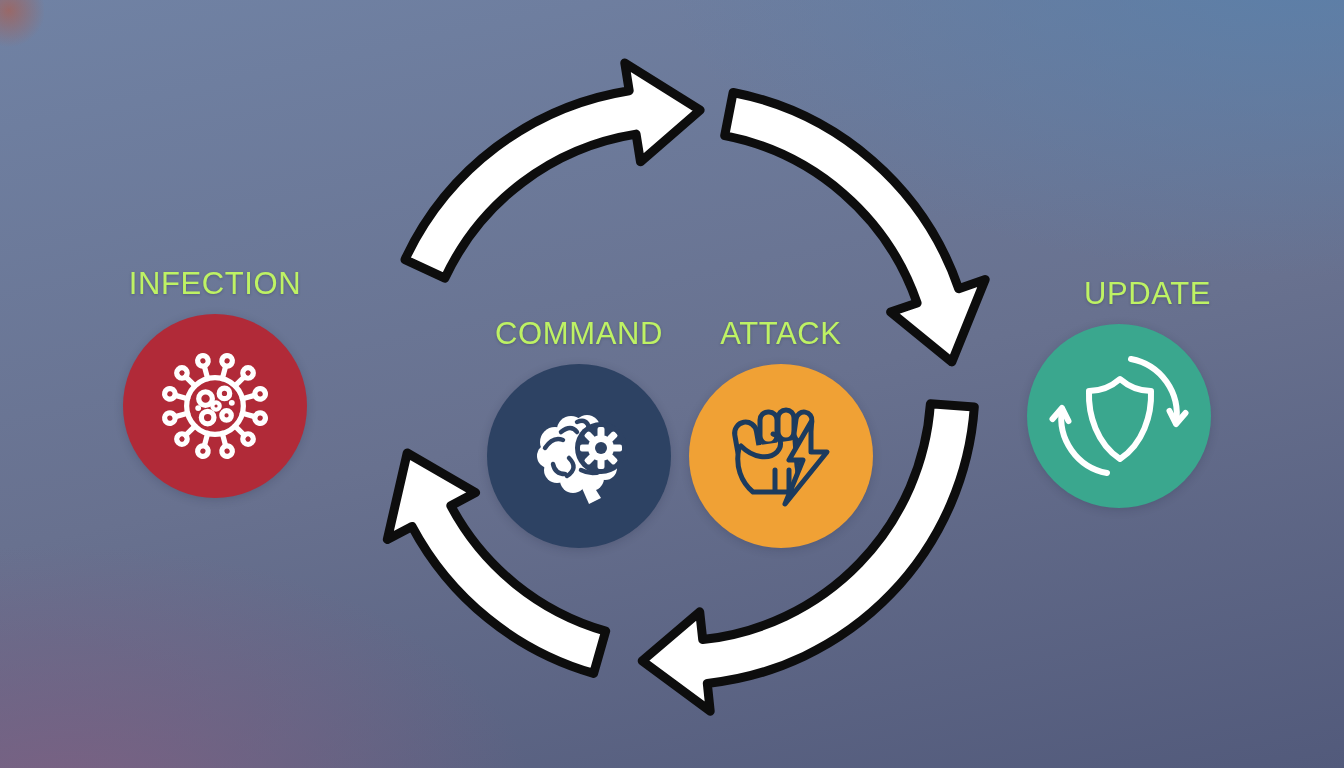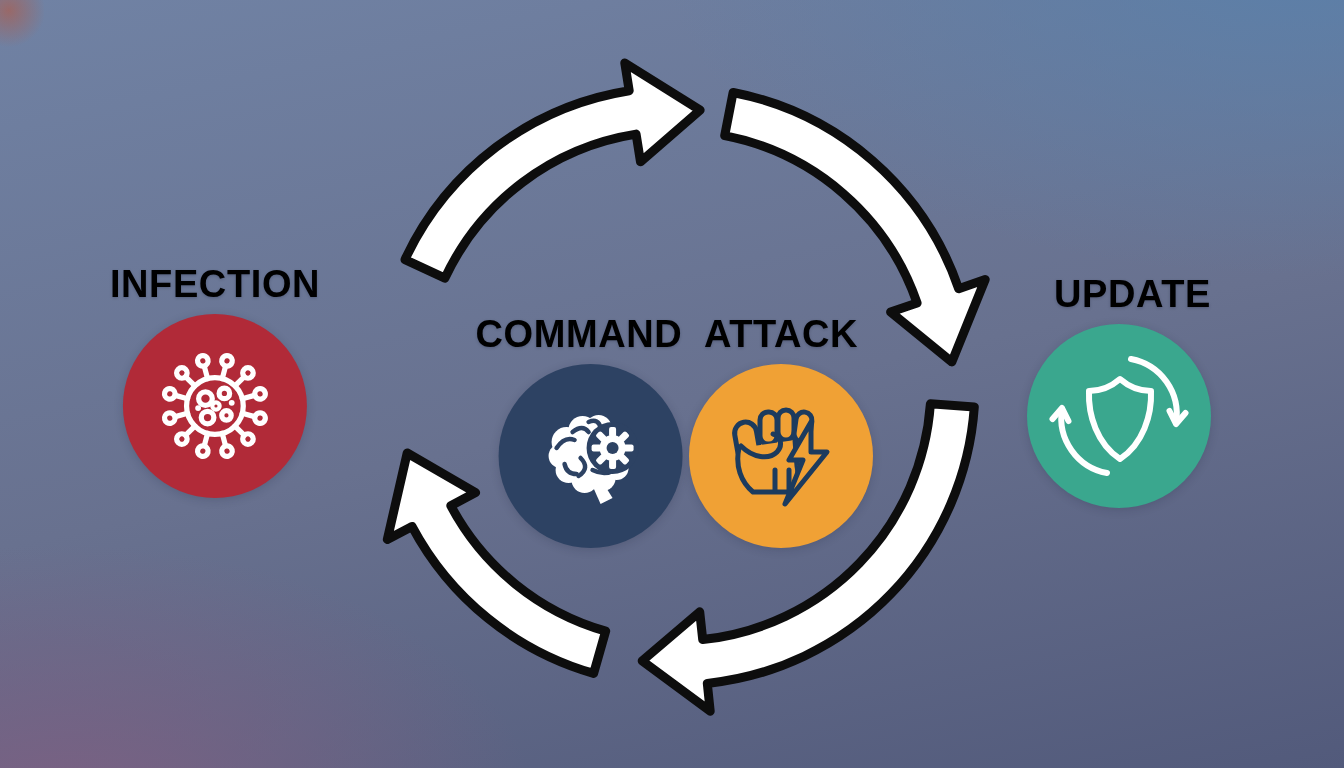--- a/index.html
+++ b/index.html
@@ -18,31 +18,31 @@
   .corner-smudge{
     position:absolute;left:-8px;top:-8px;width:52px;height:66px;
     background:radial-gradient(circle at 32% 28%, rgba(186,84,56,0.55), rgba(186,84,56,0) 62%);
   }
   .cycle-svg{position:absolute;left:0;top:0;}
   .stage{
     position:absolute;display:flex;flex-direction:column;align-items:center;
     transform:translateX(-50%);
   }
   .stage-label{
-    font-size:38px;font-weight:bold;color:#000000;letter-spacing:0.6px;
+    font-size:31px;font-weight:normal;color:#bef264;letter-spacing:0.6px;
     line-height:36px;margin-bottom:12px;white-space:nowrap;
     text-shadow:0 1px 3px rgba(25,32,55,0.28);
   }
   .stage-circle{
     width:184px;height:184px;border-radius:50%;
     display:flex;align-items:center;justify-content:center;
     box-shadow:0 2px 10px rgba(20,26,48,0.18);
   }
   .stage-infection{left:215px;top:266px;}
-  .stage-command{left:579px;top:316px;align-items:flex-end;}
+  .stage-command{left:579px;top:316px;}
   .stage-attack{left:781px;top:316px;}
   .stage-update{left:1119px;top:276px;align-items:flex-end;}
 </style>
 </head>
 <body>
 
 <div class="bg"></div>
 <div class="corner-smudge"></div>
 
 <svg class="cycle-svg" width="1344" height="768" viewBox="0 0 1344 768">

